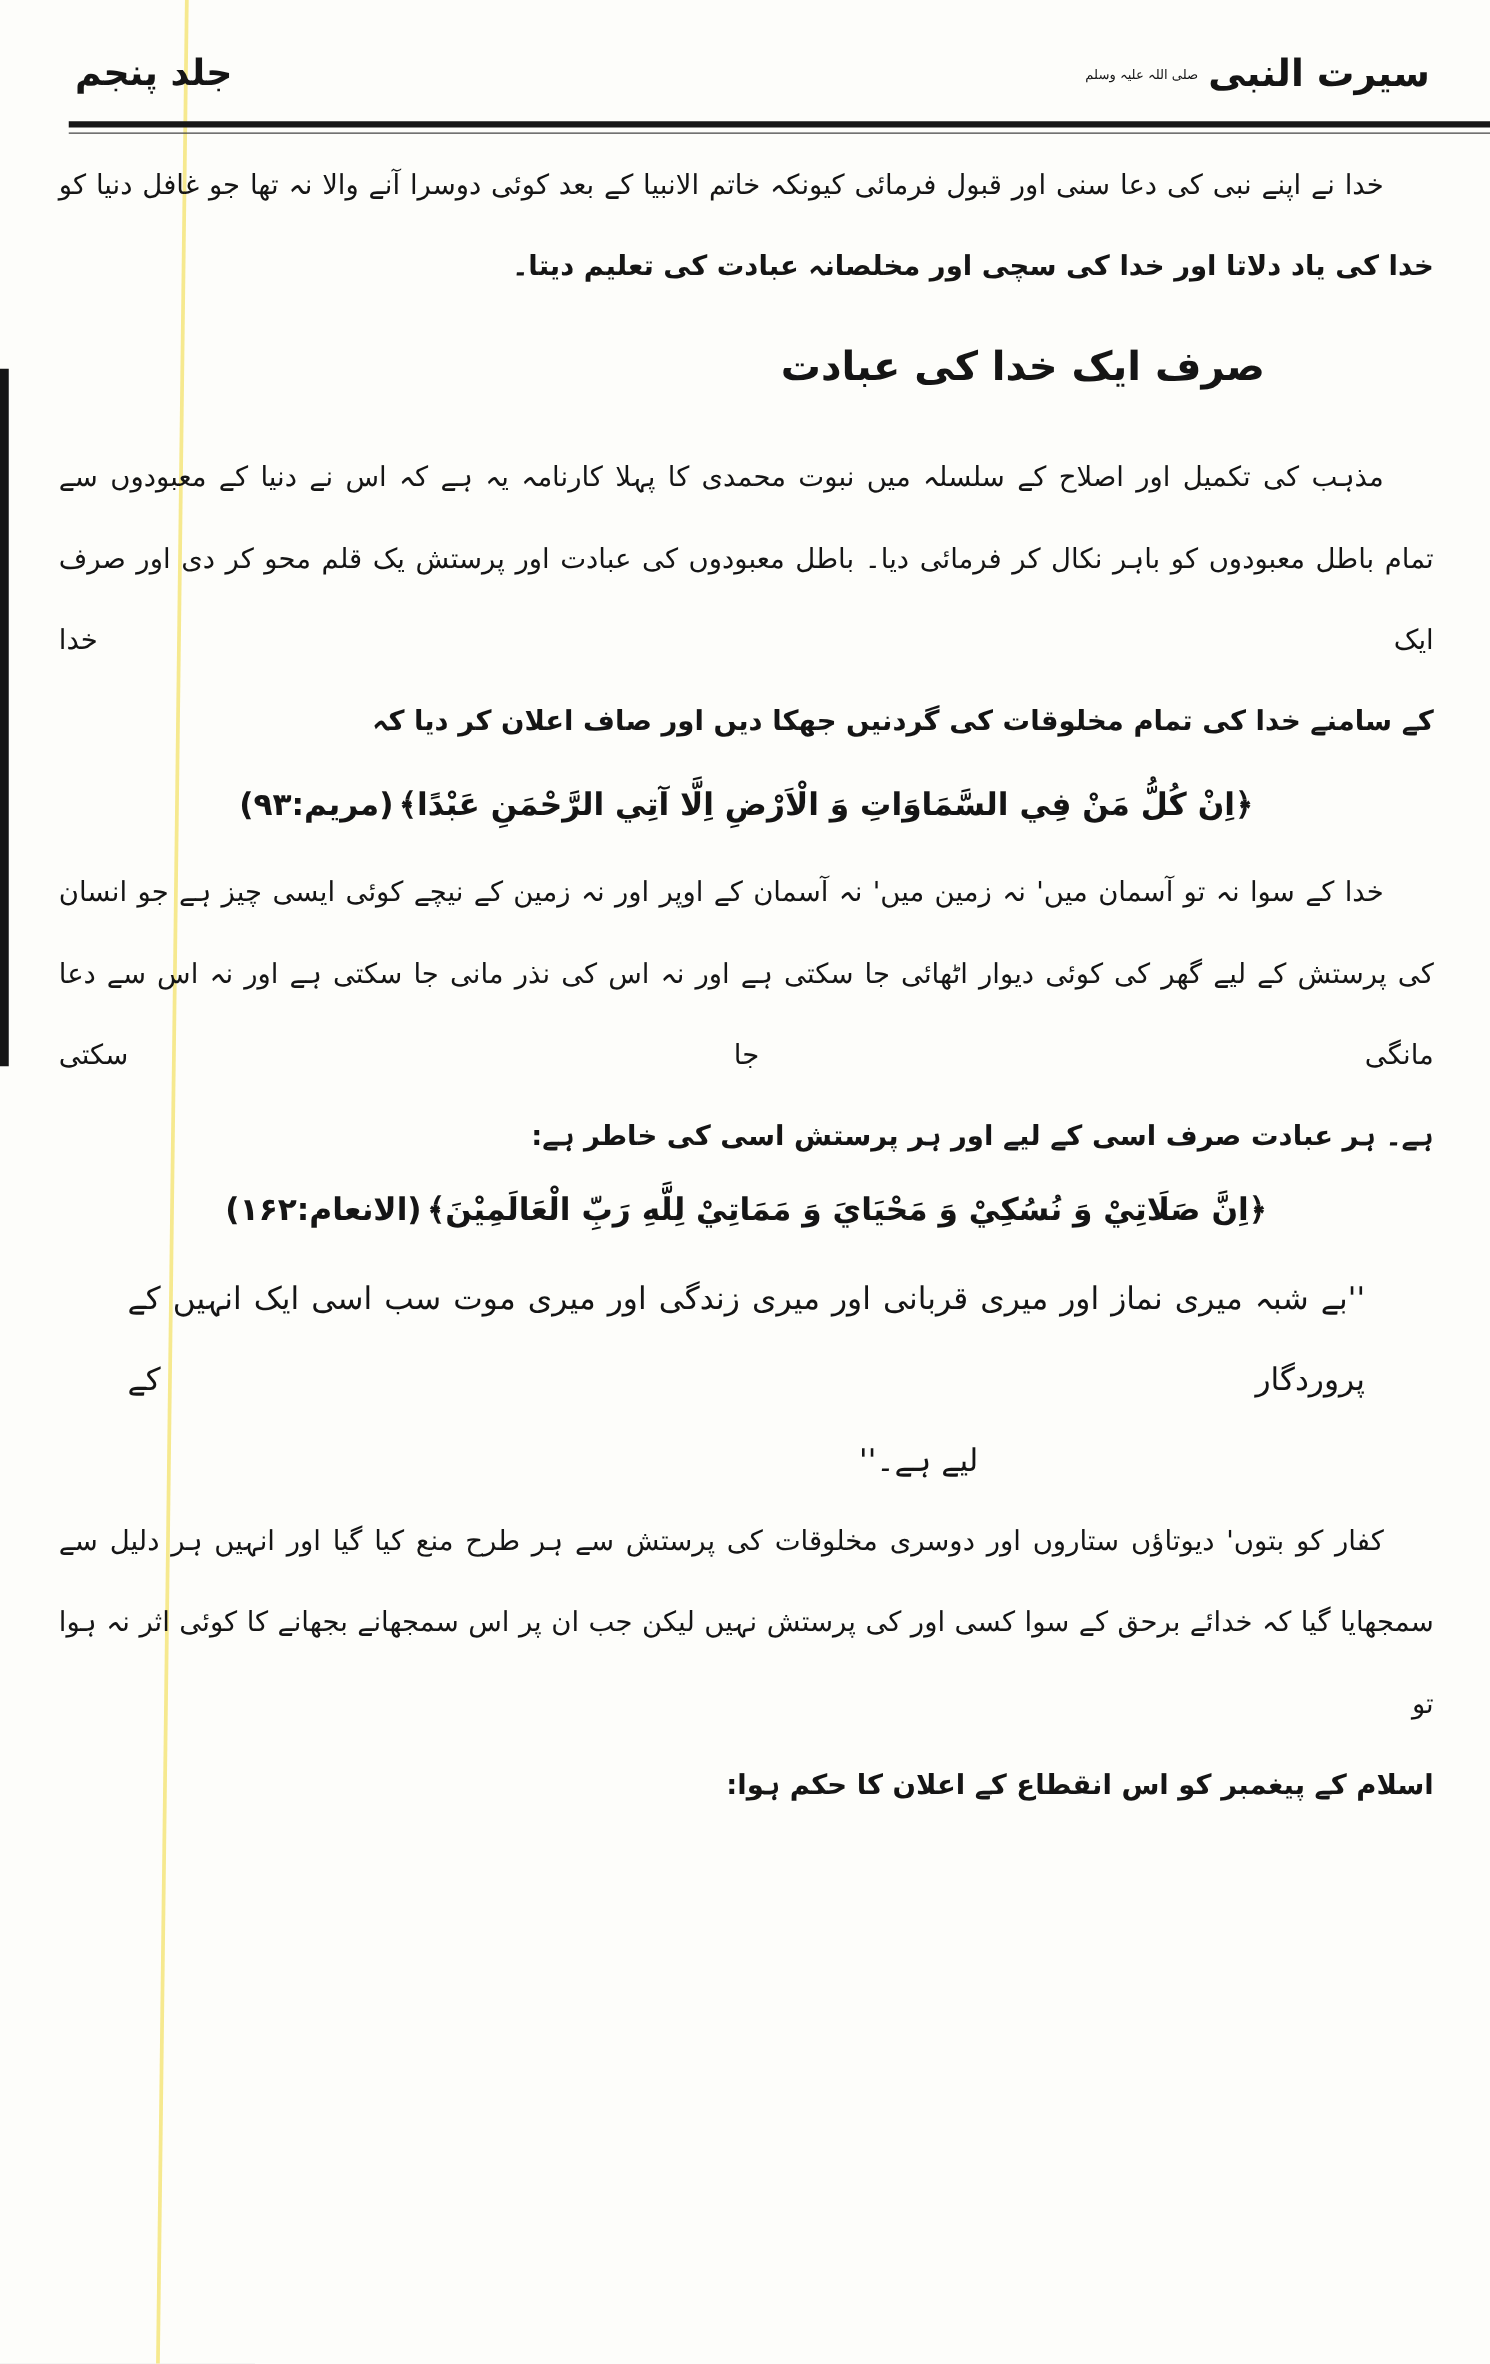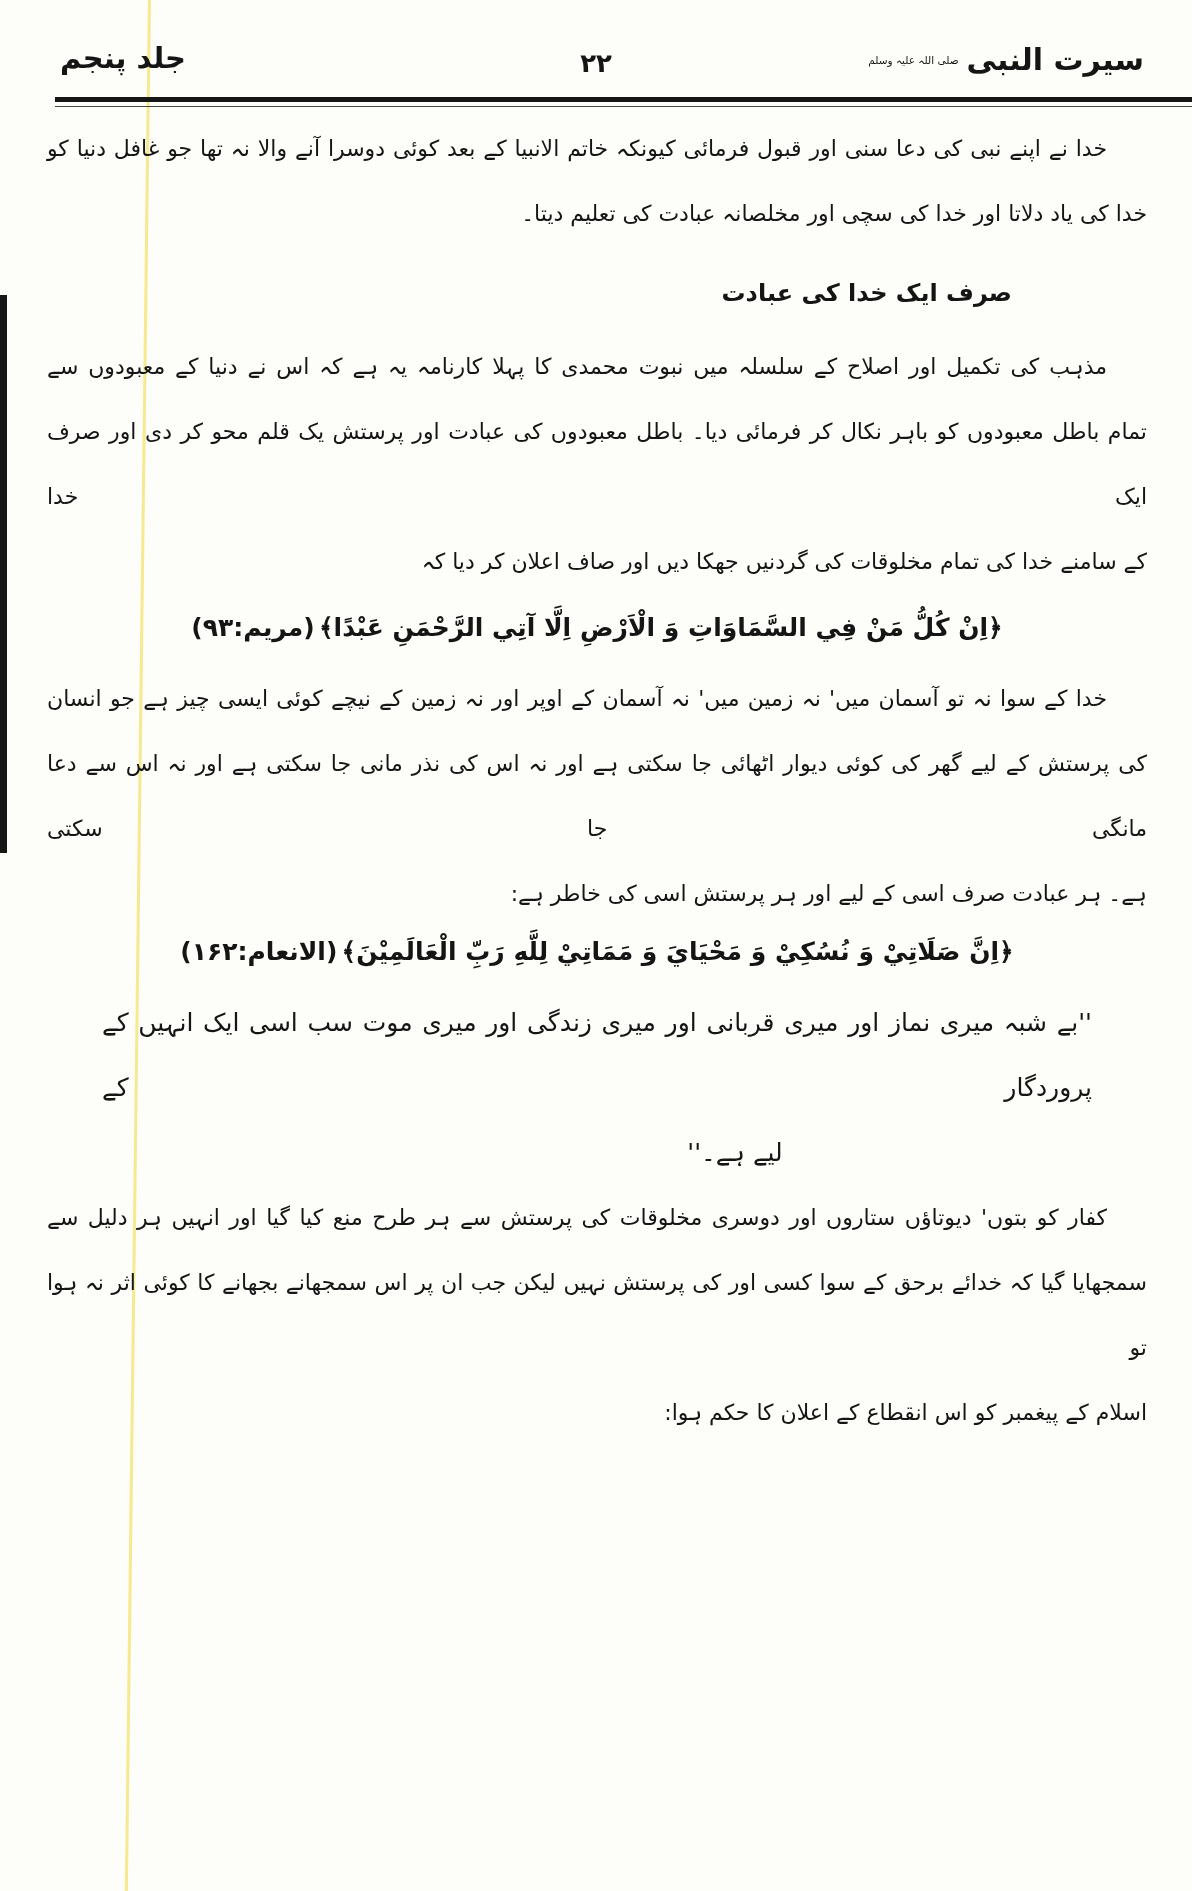--- a/index.html
+++ b/index.html
@@ -17,23 +17,23 @@
   .hdr-rule2 { position:absolute; left:55px; right:0; top:106px; height:1px; background:#444; }
   .hdr-title { position:absolute; right:48px; top:42px; font-size:30px; font-weight:bold; white-space:nowrap; }
   .salutation { display:inline-block; width:44px; font-size:10.5px; line-height:11px;
     font-weight:normal; vertical-align:6px; margin-right:8px; text-align:center; }
   .hdr-page-num { position:absolute; left:0; right:0; top:48px; text-align:center; font-size:26px; font-weight:bold; }
   .hdr-volume { position:absolute; left:60px; top:24px; font-size:29px; font-weight:bold; white-space:nowrap;margin-top:17px; }
   
   main { position:absolute; top:116px; right:45px; width:1100px; }
   .bline { font-size:22px; line-height:65px; text-align:justify; text-align-last:justify; }
   .bline.first { text-indent:40px; }
-  .bline.lastline { text-align-last:auto; }
-  .heading { width:fit-content; font-size:24px; font-weight:bold; line-height:50px;
-    margin:22px 135px 16px auto; white-space:nowrap; }
+  .bline.lastline { text-align-last:auto;font-weight:bold; }
+  .heading { width:fit-content; font-size:32px; font-weight:bold; line-height:50px;
+    margin:22px 135px 32px auto; white-space:nowrap; }
   .verse { font-size:25px; font-weight:bold; line-height:56px; text-align:center; text-align-last:center; }
   .verse.v1 { margin-top:6px; }
   .verse.v2 { margin-top:-2px; }
   .verse-ref { font-weight:bold; }
   .trans { padding:0 55px; }
   .trans .tline { font-size:25px; line-height:65px; text-align:justify; text-align-last:justify; }
   .t-center { font-size:25px; line-height:56px; text-align:center; text-align-last:center; }
   .t-center.one { margin-top:2px; }
   .shift-left { font-size:25px; line-height:65px; text-align:center; text-align-last:center; padding-left:276px; }
   .mt10 { margin-top:10px; } .mt0 { margin-top:0; }
@@ -41,21 +41,20 @@
 </style>
 </head>
 <body>
 
 <div class="page">
 
   <div class="fold-line"></div>
   <div class="edge-shadow"></div>
 
   <div class="hdr-title"><span>سیرت النبی</span><span class="salutation">صلی اللہ علیہ وسلم</span></div>
-  <div class="hdr-page-num">۲۲</div>
   <div class="hdr-volume">جلد پنجم</div>
   <div class="hdr-rule"></div>
   <div class="hdr-rule2"></div>
 
   <main>
 
     <div>
       <div class="bline first">خدا نے اپنے نبی کی دعا سنی اور قبول فرمائی کیونکہ خاتم الانبیا کے بعد کوئی دوسرا آنے والا نہ تھا جو غافل دنیا کو</div>
       <div class="bline lastline">خدا کی یاد دلاتا اور خدا کی سچی اور مخلصانہ عبادت کی تعلیم دیتا۔</div>
     </div>

